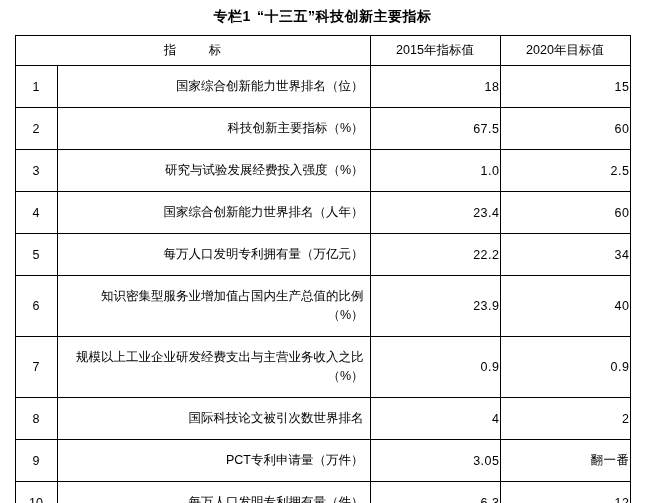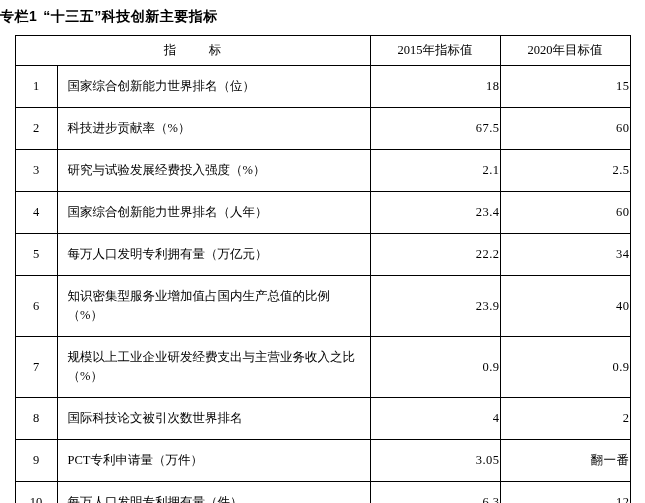--- a/index.html
+++ b/index.html
@@ -14,40 +14,40 @@
     color: #000000;
     overflow: hidden;
   }
   .page {
     position: relative;
     width: 645px;
     height: 503px;
     box-sizing: border-box;
   }
   .title {
-    text-align: left;
+    text-align: center;
     font-size: 14px;
     font-weight: bold;
     letter-spacing: 0.5px;
     padding: 8px 0 9px 0;
     font-family: "Liberation Sans", "DejaVu Sans", sans-serif;
   }
   .title .title-num {
     margin-right: 6px;
   }
   table.indicators {
     border-collapse: collapse;
     width: 615px;
     margin: 0 auto;
     table-layout: fixed;
   }
   table.indicators td, table.indicators th {
     border: 1px solid #000000;
     font-size: 12.5px;
-    font-family: Liberation Serif, serif;
+    font-family: Liberation Sans, sans-serif;
     font-weight: normal;
     padding: 0;
     vertical-align: middle;
   }
   col.c-num { width: 42px; }
   col.c-name { width: 313px; }
   col.c-v2015 { width: 130px; }
   col.c-v2020 { width: 130px; }
 
   thead td {
@@ -56,21 +56,21 @@
   }
   .head-indicator {
     letter-spacing: 10px;
     padding-left: 10px;
   }
   tbody tr td.cell-num {
     text-align: center;
     font-size: 12.5px;
   }
   tbody tr td.cell-name {
-    text-align: left;
+    text-align: right;
     padding: 4px 6px 4px 10px;
     line-height: 19px;
   }
   tbody tr td.cell-val {
     text-align: right;
     letter-spacing: 0.5px;
   }
   tr.r-normal td { height: 33px; }
   tr.r-tall td { height: 52px; }
 </style>
@@ -99,28 +99,28 @@
     </thead>
     <tbody id="tbody">
         <tr class="r-normal">
           <td class="cell-num">1</td>
           <td class="cell-name">国家综合创新能力世界排名（位）</td>
           <td class="cell-val">18</td>
           <td class="cell-val">15</td>
         </tr>
         <tr class="r-normal">
           <td class="cell-num">2</td>
-          <td class="cell-name">科技进步贡献率（%）</td>
+          <td class="cell-name">科技创新主要指标（%）</td>
           <td class="cell-val">67.5</td>
           <td class="cell-val">60</td>
         </tr>
         <tr class="r-normal">
           <td class="cell-num">3</td>
           <td class="cell-name">研究与试验发展经费投入强度（%）</td>
-          <td class="cell-val">2.1</td>
+          <td class="cell-val">1.0</td>
           <td class="cell-val">2.5</td>
         </tr>
         <tr class="r-normal">
           <td class="cell-num">4</td>
           <td class="cell-name">国家综合创新能力世界排名（人年）</td>
           <td class="cell-val">23.4</td>
           <td class="cell-val">60</td>
         </tr>
         <tr class="r-normal">
           <td class="cell-num">5</td>

